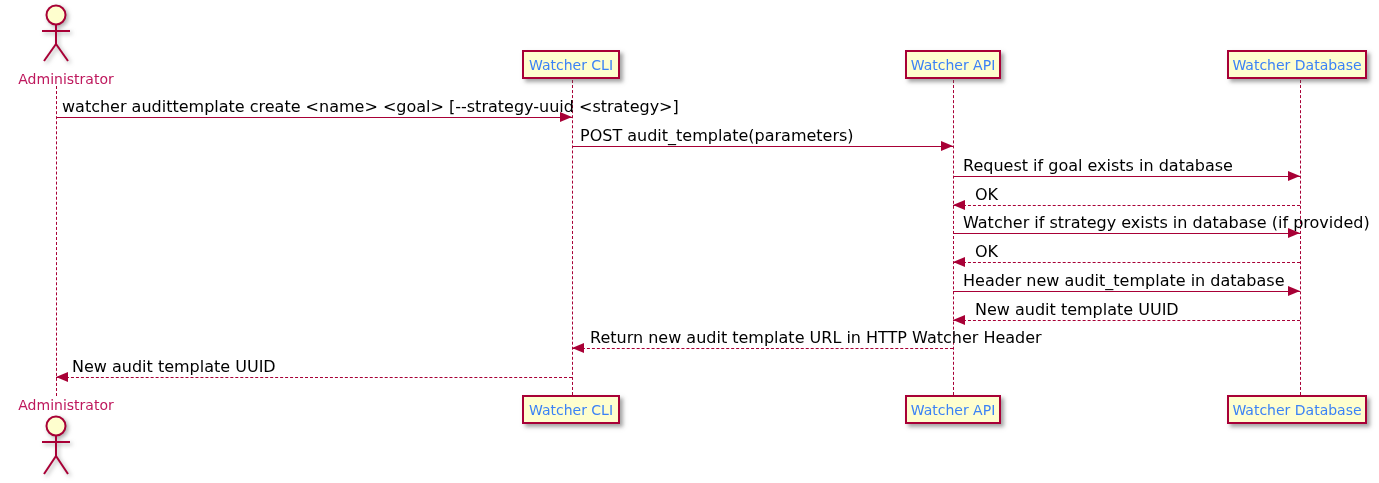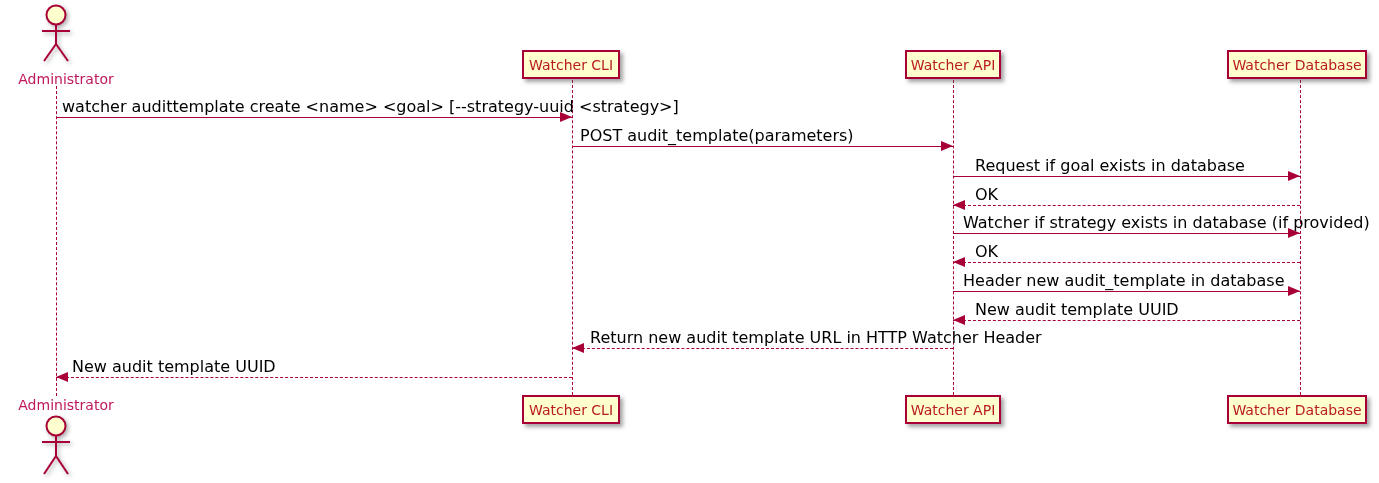--- a/index.html
+++ b/index.html
@@ -25,21 +25,21 @@
     position: absolute;
     box-sizing: border-box;
     height: 29px;
     background: #FEFECE;
     border: 2px solid #A80036;
     box-shadow: 3px 3px 4px rgba(90,90,90,0.55);
     display: flex;
     align-items: center;
     justify-content: center;
     font-size: 14px;
-    color: #b91c1c;
+    color: #3b82f6;
     white-space: nowrap;
   }
   .actor-group {
     position: absolute;
     width: 130px;
     display: flex;
     flex-direction: column;
     align-items: center;
   }
   .actor-group svg { filter: drop-shadow(2.5px 2.5px 2px rgba(90,90,90,0.5)); }
@@ -127,21 +127,21 @@
   <div class="participant" style="left:522px; top:395px; width:98px;">Watcher CLI</div>
   <div class="participant" style="left:905px; top:395px; width:96px;">Watcher API</div>
   <div class="participant" style="left:1227px;top:395px; width:140px;">Watcher Database</div>
 
   <div class="msg-label" style="left:62px; top:99px;">watcher audittemplate create &lt;name&gt; &lt;goal&gt; [--strategy-uuid &lt;strategy&gt;]</div>
   <div class="msg-line solid right" style="left:56px; top:117px; width:516px;"></div>
 
   <div class="msg-label" style="left:580px; top:128px;">POST audit_template(parameters)</div>
   <div class="msg-line solid right" style="left:572px; top:146px; width:381px;"></div>
 
-  <div class="msg-label" style="left:963px; top:158px;margin-left:12px;">Request if goal exists in database</div>
+  <div class="msg-label" style="left:963px; top:158px;">Request if goal exists in database</div>
   <div class="msg-line solid right" style="left:953px; top:176px; width:347px;"></div>
 
   <div class="msg-label" style="left:975px; top:187px;">OK</div>
   <div class="msg-line dashed left" style="left:953px; top:205px; width:347px;"></div>
 
   <div class="msg-label" style="left:963px; top:215px;">Watcher if strategy exists in database (if provided)</div>
   <div class="msg-line solid right" style="left:953px; top:233px; width:347px;"></div>
 
   <div class="msg-label" style="left:975px; top:244px;">OK</div>
   <div class="msg-line dashed left" style="left:953px; top:262px; width:347px;"></div>

